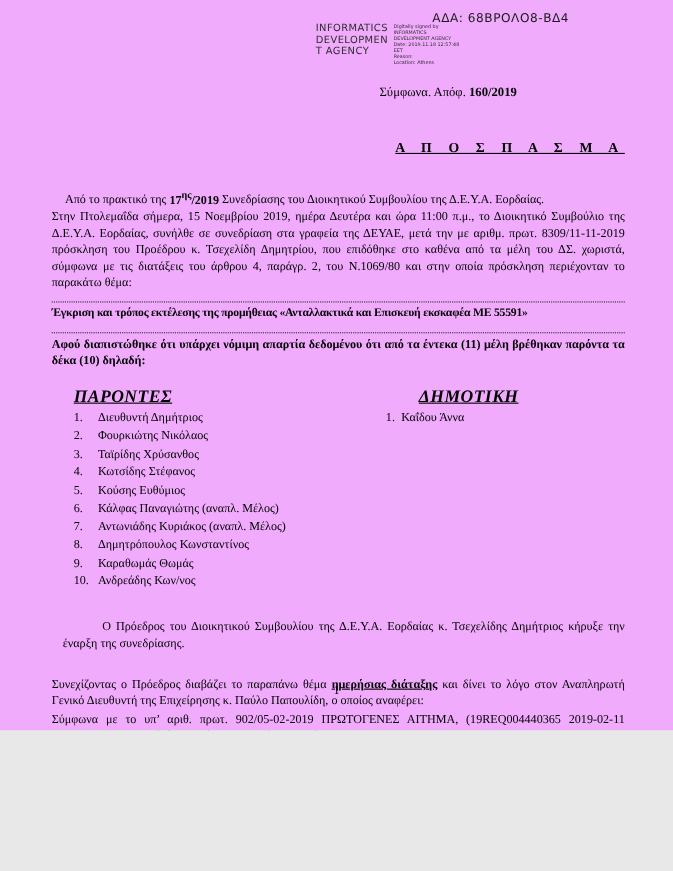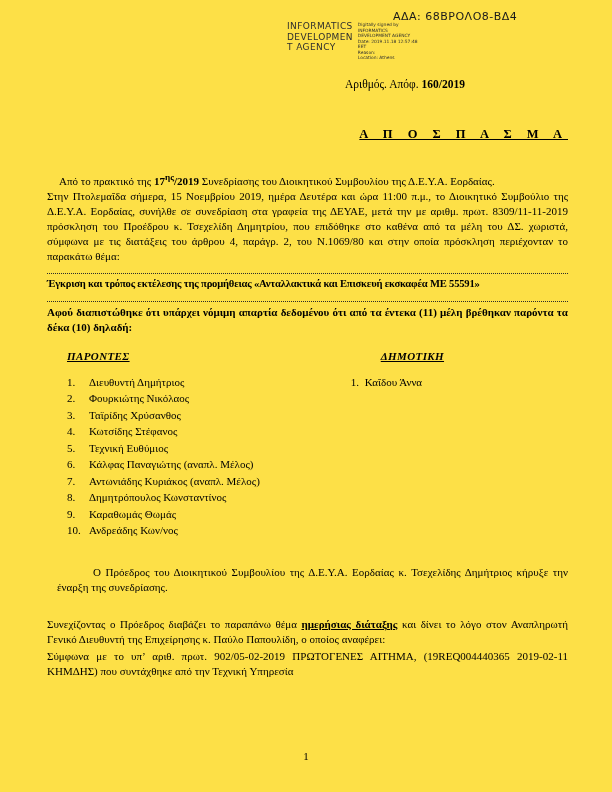--- a/index.html
+++ b/index.html
@@ -1,20 +1,20 @@
 <!DOCTYPE html>
 <html><head>
 <meta charset="utf-8">
 <style>
   html,body{margin:0;padding:0;background:#e8e8e8;}
   .page{
     position:relative;
-    width:612px;height:792px;
+    width:612px;height:664px;
     margin:0 auto;
-    background:#fde047;
+    background:#f0abfc;
     font-family:"Liberation Serif", serif;
     color:#000;
     overflow:hidden;
   }
   
   .ada{
     position:absolute;top:10px;left:393px;
     font-family:"DejaVu Sans", sans-serif;
     font-size:11px;letter-spacing:0.5px;color:#1a1a1a;
     white-space:nowrap;
@@ -63,21 +63,21 @@
     font-weight:bold;font-size:10.6px;letter-spacing:-0.2px;
     white-space:nowrap;margin:2px 0;
   }
   .quorum{font-weight:bold;margin-top:3px;}
   
   .columns{display:flex;margin-top:14px;}
   .col-present{width:56%;padding-left:20px;box-sizing:border-box;}
   .col-absent{width:44%;padding-left:12px;box-sizing:border-box;}
   .col-head{
     font-weight:bold;font-style:italic;text-decoration:underline;
-    font-size:11px;margin-bottom:10px;letter-spacing:0.4px;
+    font-size:16px;letter-spacing:0.4px;
   }
   .col-absent .col-head{margin-left:30px;}
   ul.members{list-style:none;margin:0;padding:0;line-height:1.5;}
   ul.members li{display:flex;}
   ul.members .num{width:22px;flex:none;}
   
   .after-lists{margin-top:16px;}
   .president{margin-top:26px;margin-left:10px;text-indent:36px;}
   .continuing{margin-top:22px;}
   .continuing .bu{font-weight:bold;text-decoration:underline;}
@@ -105,21 +105,21 @@
 INFORMATICS
 DEVELOPMENT AGENCY
 Date: 2019.11.18 12:57:48
 EET
 Reason:
 Location: Athens</div>
   </div>
 
 
   <div class="decision">
-    <span>Αριθμός. Απόφ. </span><b>160/2019</b>
+    <span>Σύμφωνα. Απόφ. </span><b>160/2019</b>
   </div>
 
   <div class="content">
 
     <div class="doc-title">Α Π Ο Σ Π Α Σ Μ Α</div>
 
     <p class="indent"><span>Από το πρακτικό της </span><b><span>17</span><sup>ης</sup><span>/2019</span></b><span> Συνεδρίασης του Διοικητικού Συμβουλίου της Δ.Ε.Υ.Α. Εορδαίας.</span></p>
 
     <p>Στην Πτολεμαΐδα σήμερα, 15 Νοεμβρίου 2019, ημέρα Δευτέρα και ώρα 11:00 π.μ., το Διοικητικό Συμβούλιο της Δ.Ε.Υ.Α. Εορδαίας, συνήλθε σε συνεδρίαση στα γραφεία της ΔΕΥΑΕ, μετά την με αριθμ. πρωτ. 8309/11-11-2019 πρόσκληση του Προέδρου κ. Τσεχελίδη Δημητρίου, που επιδόθηκε στο καθένα από τα μέλη του ΔΣ. χωριστά, σύμφωνα με τις διατάξεις του άρθρου 4, παράγρ. 2, του Ν.1069/80 και στην οποία πρόσκληση περιέχονταν το παρακάτω θέμα:</p>
 
@@ -144,21 +144,21 @@
           <li>
               <span class="num">3.</span>
               <span>Ταϊρίδης Χρύσανθος</span>
             </li>
           <li>
               <span class="num">4.</span>
               <span>Κωτσίδης Στέφανος</span>
             </li>
           <li>
               <span class="num">5.</span>
-              <span>Τεχνική Ευθύμιος</span>
+              <span>Κούσης Ευθύμιος</span>
             </li>
           <li>
               <span class="num">6.</span>
               <span>Κάλφας Παναγιώτης  (αναπλ. Μέλος)</span>
             </li>
           <li>
               <span class="num">7.</span>
               <span>Αντωνιάδης Κυριάκος (αναπλ. Μέλος)</span>
             </li>
           <li>

